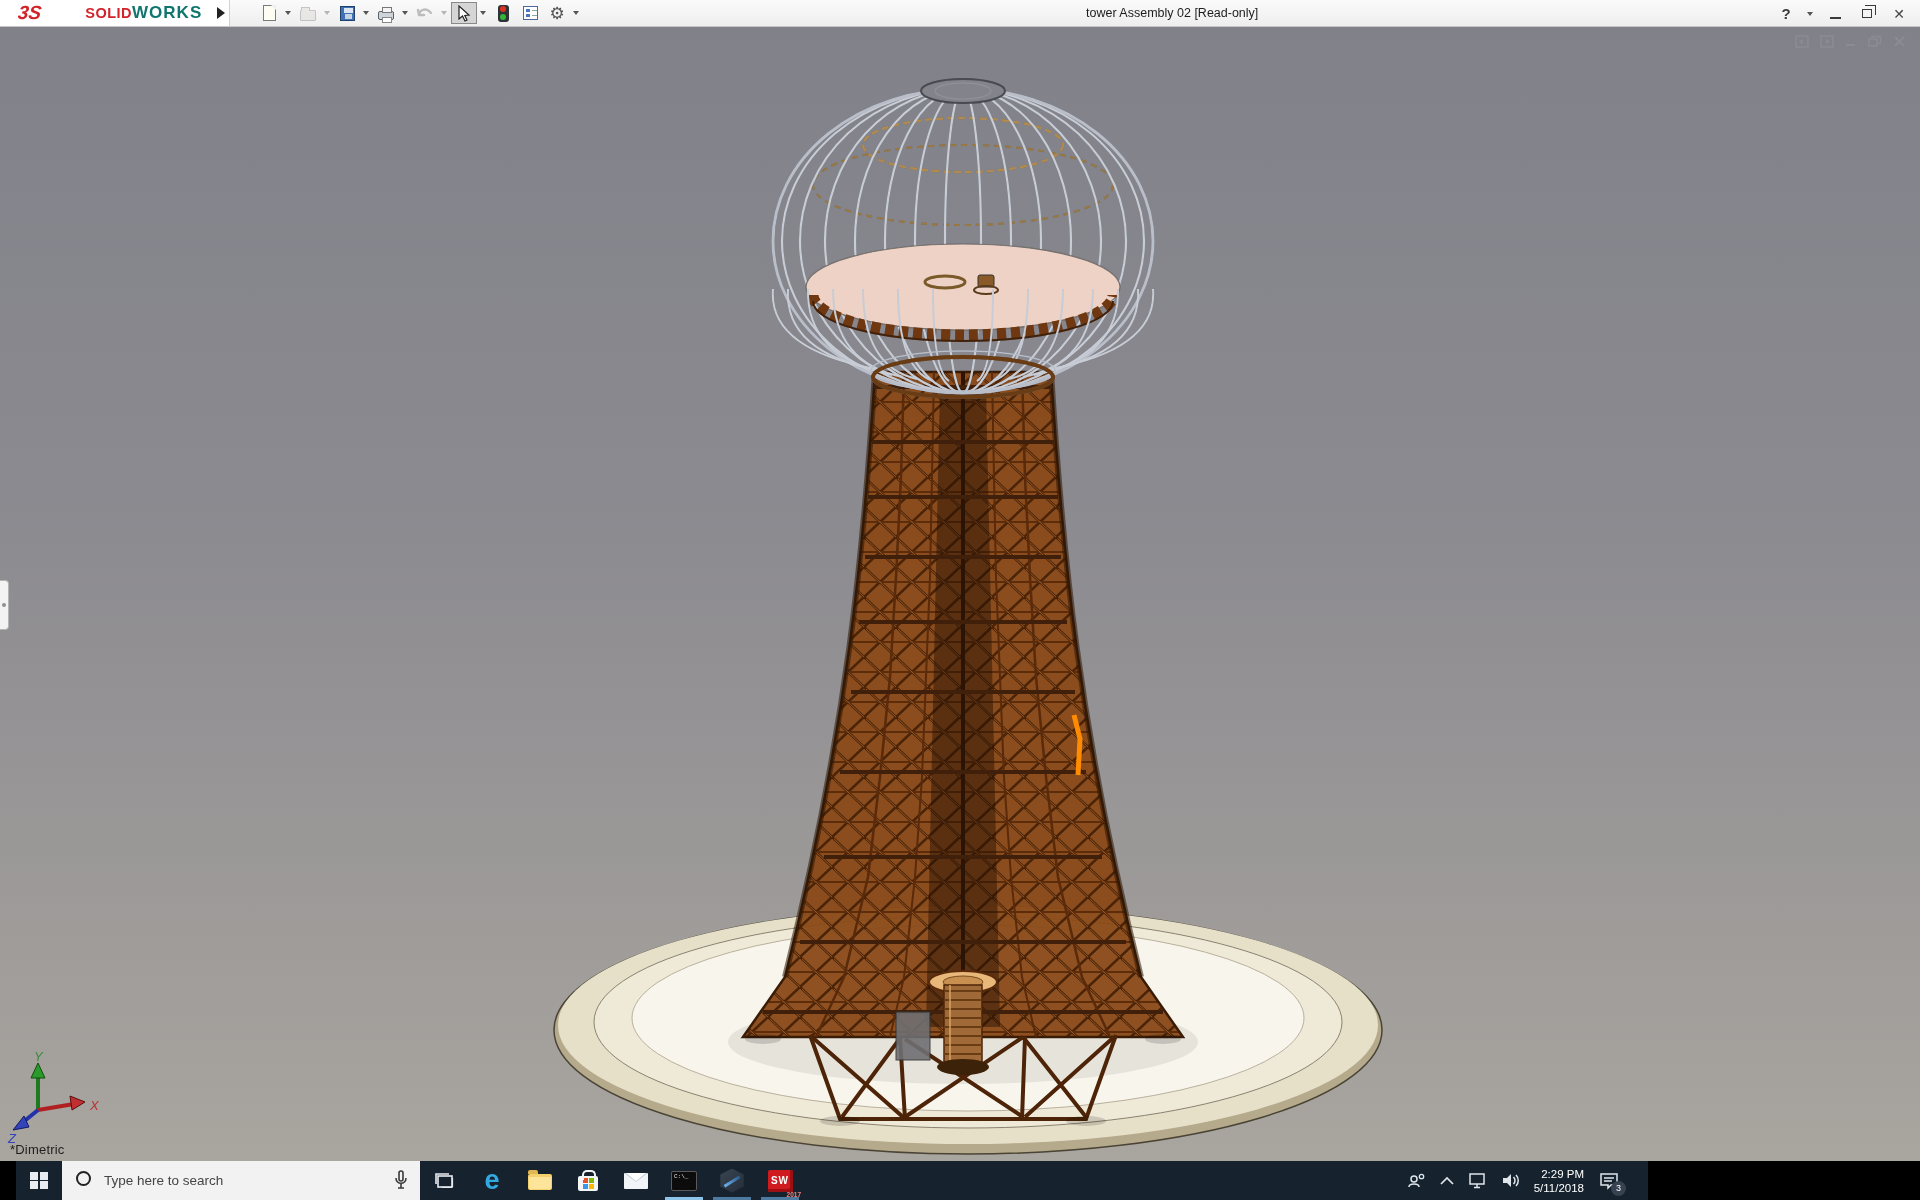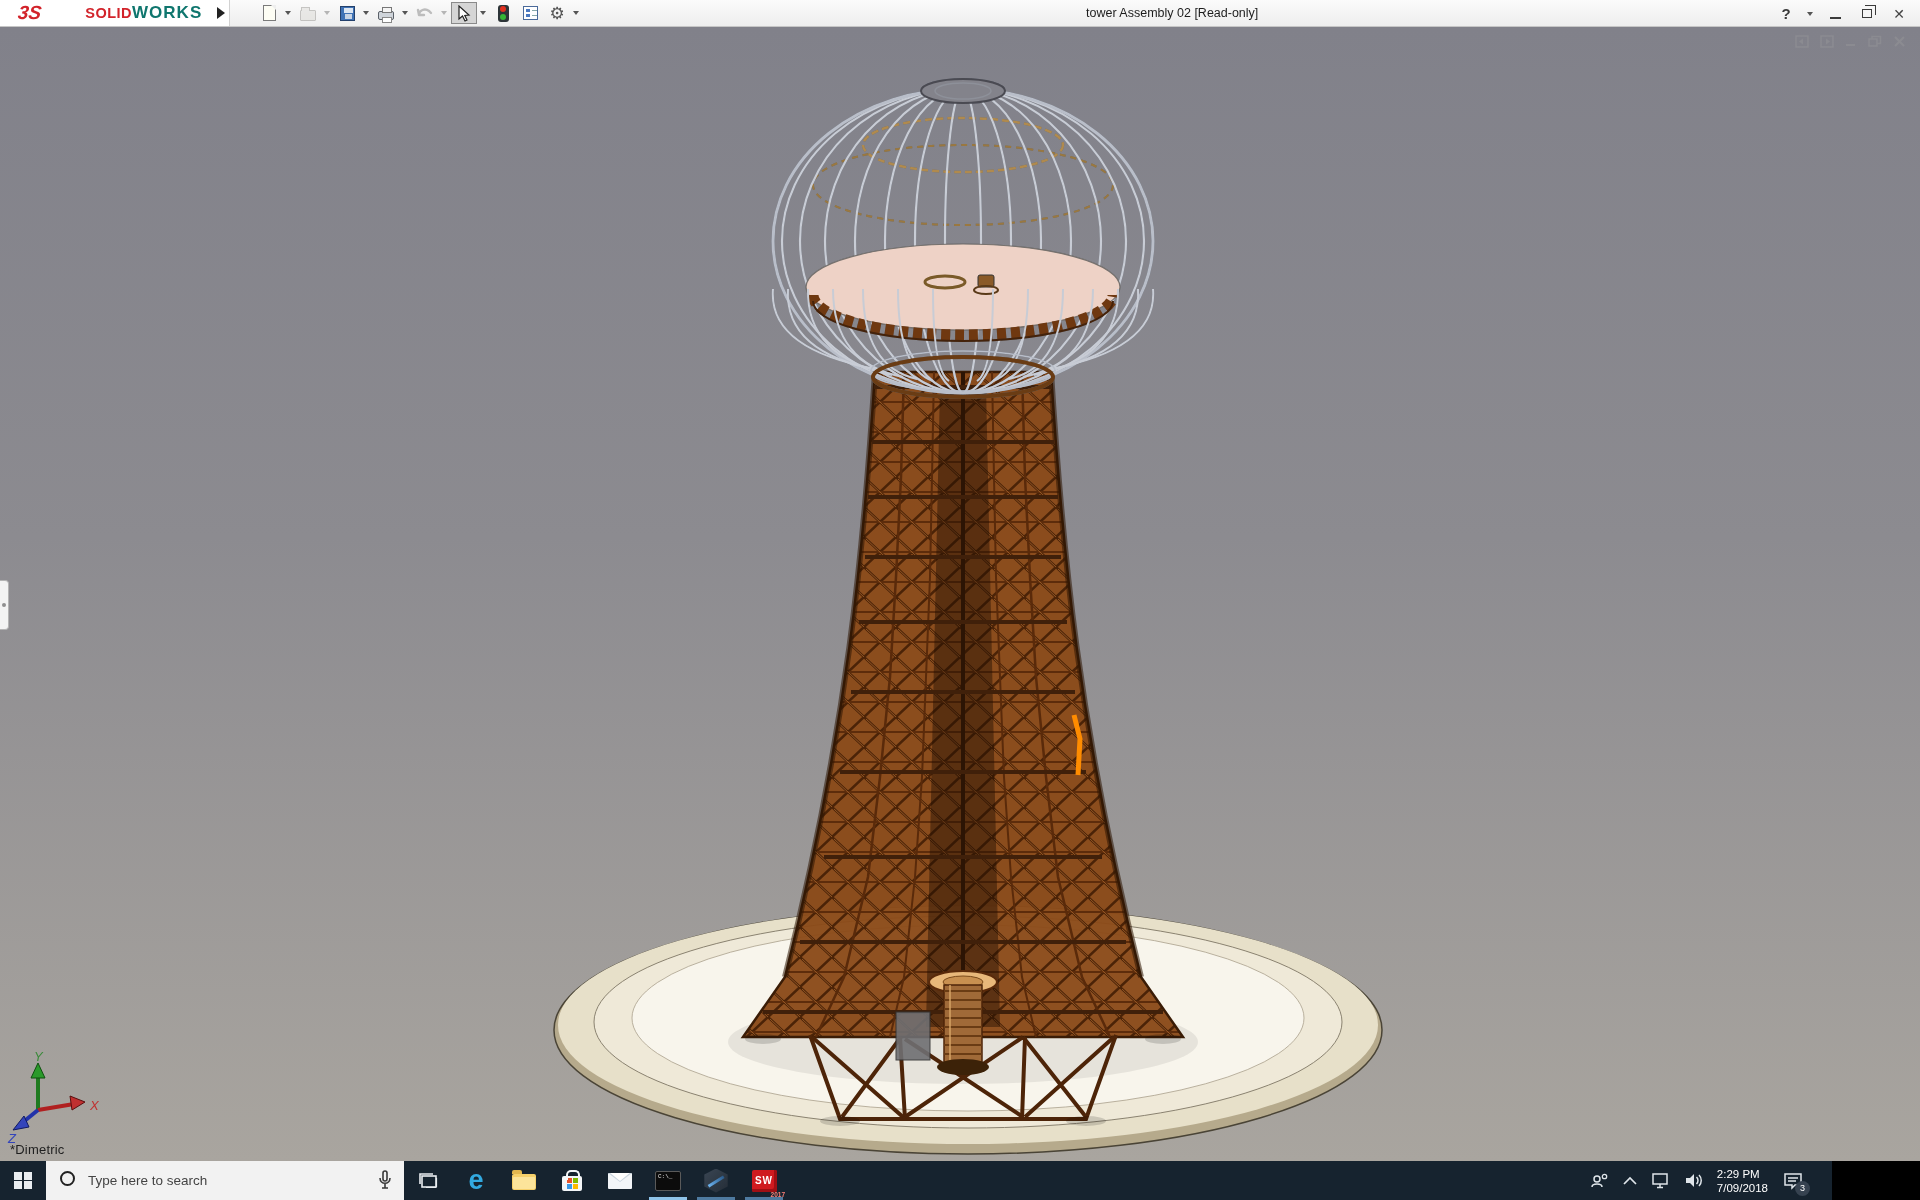--- a/index.html
+++ b/index.html
@@ -53,21 +53,21 @@
   .viewport { position:absolute; top:27px; left:0; width:1920px; height:1134px;
     background:linear-gradient(#81818a,#8c8b90 45%,#a9a59f); overflow:hidden; }
   .viewport svg.model { position:absolute; inset:0; }
   .childctl { position:absolute; top:8px; right:14px; display:flex; gap:11px; align-items:center; opacity:.75; }
   .childctl svg { display:block; }
   .side-tab { position:absolute; left:0; top:553px; width:9px; height:50px; background:#f3f3f3; border:1px solid #b4b4b4; border-left:none; border-radius:0 4px 4px 0; }
   .side-tab i { position:absolute; left:2px; top:22px; width:4px; height:4px; border-radius:50%; background:#8f8f8f; }
   .view-label { position:absolute; left:10px; bottom:4px; font-size:13px; font-weight:normal; color:#1f1f1f; letter-spacing:.2px; }
 
   
-  .taskbar { position:absolute; left:0; bottom:0; width:1832px; height:39px; background:#16232f; display:flex; align-items:stretch; }
+  .taskbar { position:absolute; left:16px; bottom:0; width:1632px; height:39px; background:#16232f; display:flex; align-items:stretch; }
   .start { width:46px; display:flex; align-items:center; justify-content:center; }
   .winlogo { display:grid; grid-template-columns:8px 8px; grid-template-rows:8px 8px; gap:1.5px; }
   .winlogo i { background:#e9edf1; }
   .searchbox { width:358px; background:#f2f2f2; display:flex; align-items:center; position:relative; }
   .searchbox input { border:none; outline:none; background:transparent; font-size:13.5px; color:#333; width:250px; margin-left:42px; font-family:"Liberation Sans",sans-serif; }
   .searchbox input::placeholder { color:#444; opacity:1; }
   .cortana-ring { position:absolute; left:14px; top:10px; width:15px; height:15px; border:2.4px solid #222; border-radius:50%; }
   .mic { position:absolute; right:12px; top:9px; }
   .apps { display:flex; }
   .app { width:48px; display:flex; align-items:center; justify-content:center; position:relative; }
@@ -85,21 +85,21 @@
   .envelope { width:24px; height:16px; background:#f2f5f8; border-radius:1px; position:relative; overflow:hidden; }
   .envelope:before { content:''; position:absolute; left:0; top:0; border-left:12px solid transparent; border-right:12px solid transparent; border-top:9px solid #c9d4de; }
   .envelope:after { content:''; position:absolute; left:1px; top:-1px; border-left:11px solid transparent; border-right:11px solid transparent; border-top:9px solid #fff; }
   .cmdwin { width:26px; height:20px; background:#0c0c0c; border:1px solid #5a5a5a; border-radius:2px; color:#e8e8e8; font-size:6px; font-family:"Liberation Mono",monospace; padding:1px 2px; line-height:7px; }
   .hexapp { width:26px; height:24px; background:linear-gradient(135deg,#3a4654,#232c36); clip-path:polygon(50% 0,95% 25%,95% 75%,50% 100%,5% 75%,5% 25%); position:relative; }
   .hexapp:before { content:''; position:absolute; left:4px; top:11px; width:18px; height:2.5px; background:linear-gradient(90deg,#6db4f0,#2a5a8a); transform:rotate(-32deg); }
   .swcube { width:25px; height:22px; background:#cf1a1f; border-radius:2px; color:#fff; font-weight:bold; font-size:10px; display:flex; align-items:center; justify-content:center; letter-spacing:1px; box-shadow:inset -3px -3px 0 #9e0f14; }
   .swyear { position:absolute; bottom:2px; right:3px; font-size:6.5px; color:#ff8078; font-weight:bold; }
   .tray { margin-left:auto; display:flex; align-items:center; gap:13px; padding-right:10px; }
   .tray svg { display:block; }
-  .clock { text-align:left; color:#fff; font-size:11.5px; line-height:14px; }
+  .clock { text-align:right; color:#fff; font-size:11.5px; line-height:14px; }
   .action { position:relative; width:24px; height:24px; display:flex; align-items:center; justify-content:center; }
   .badge { position:absolute; right:-5px; bottom:-3px; width:15px; height:15px; border-radius:50%; background:#364250; color:#fff; font-size:9px; display:flex; align-items:center; justify-content:center; }
   .desk-sliver { width:4px; border-left:1px solid rgba(255,255,255,.25); }
 </style>
 </head>
 <body>
 
 <div class="stage">
 
   <div class="titlebar">
@@ -426,21 +426,21 @@
       <svg width="20" height="17" viewBox="0 0 20 17">
         <rect x="2" y="2" width="14" height="10" fill="none" stroke="#dfe5ea" stroke-width="1.5"></rect>
         <path d="M6,15.5 L12,15.5 M9,12 L9,15" stroke="#dfe5ea" stroke-width="1.5"></path>
       </svg>
       <svg width="20" height="17" viewBox="0 0 20 17">
         <polygon points="2,6 6,6 10,2 10,15 6,11 2,11" fill="#dfe5ea"></polygon>
         <path d="M12.5,5 C14.5,7 14.5,10 12.5,12 M15,3 C18,6 18,11 15,14" fill="none" stroke="#dfe5ea" stroke-width="1.5"></path>
       </svg>
       <div class="clock">
         <div>2:29 PM</div>
-        <div>7/09/2018</div>
+        <div>5/11/2018</div>
       </div>
       <div class="action">
         <svg width="20" height="18" viewBox="0 0 20 18">
           <path d="M2,2 L18,2 L18,13 L12,13 L9,16 L9,13 L2,13 Z" fill="none" stroke="#dfe5ea" stroke-width="1.5"></path>
           <path d="M5,6 L15,6 M5,9 L13,9" stroke="#dfe5ea" stroke-width="1.3"></path>
         </svg>
         <span class="badge">3</span>
       </div>
       <div class="desk-sliver"></div>
     </div>

